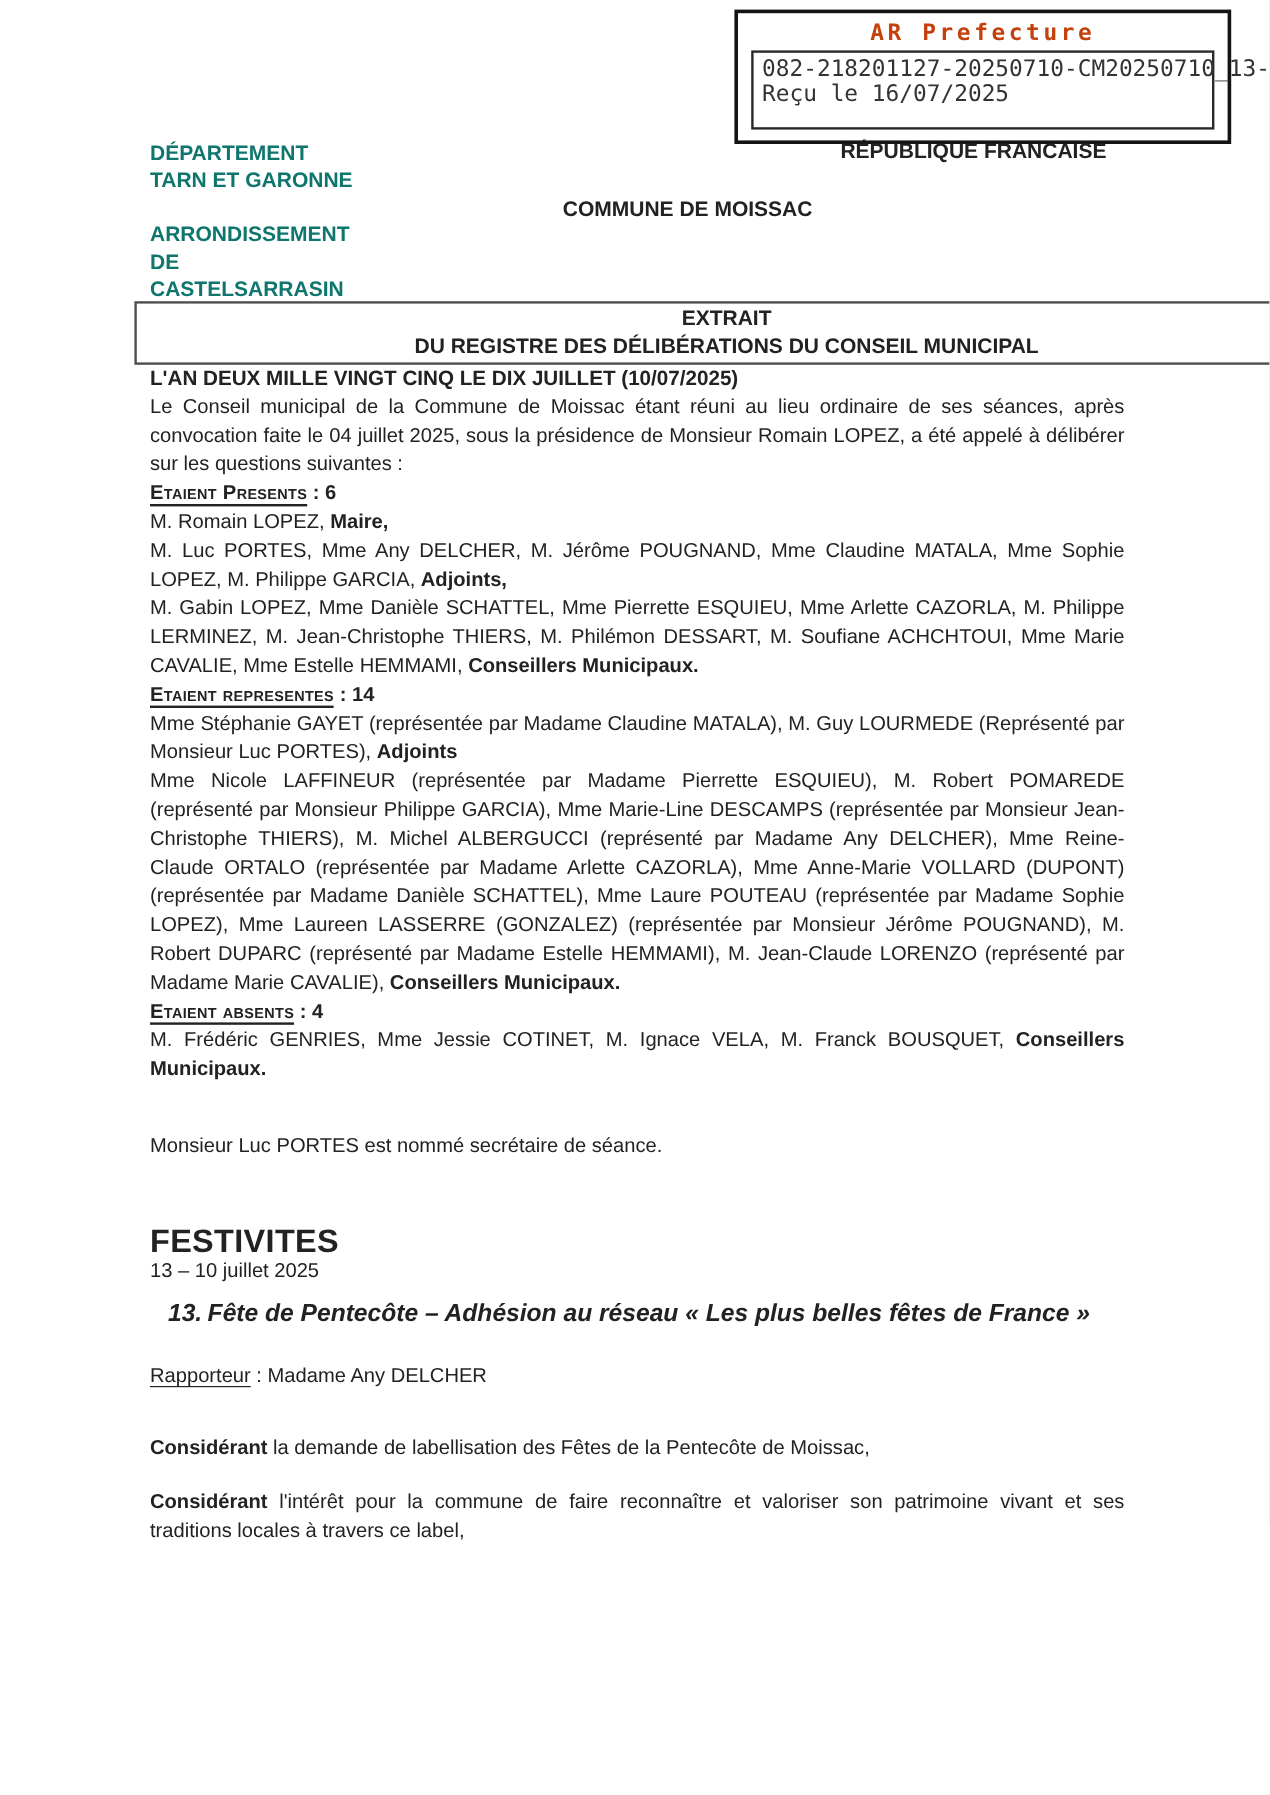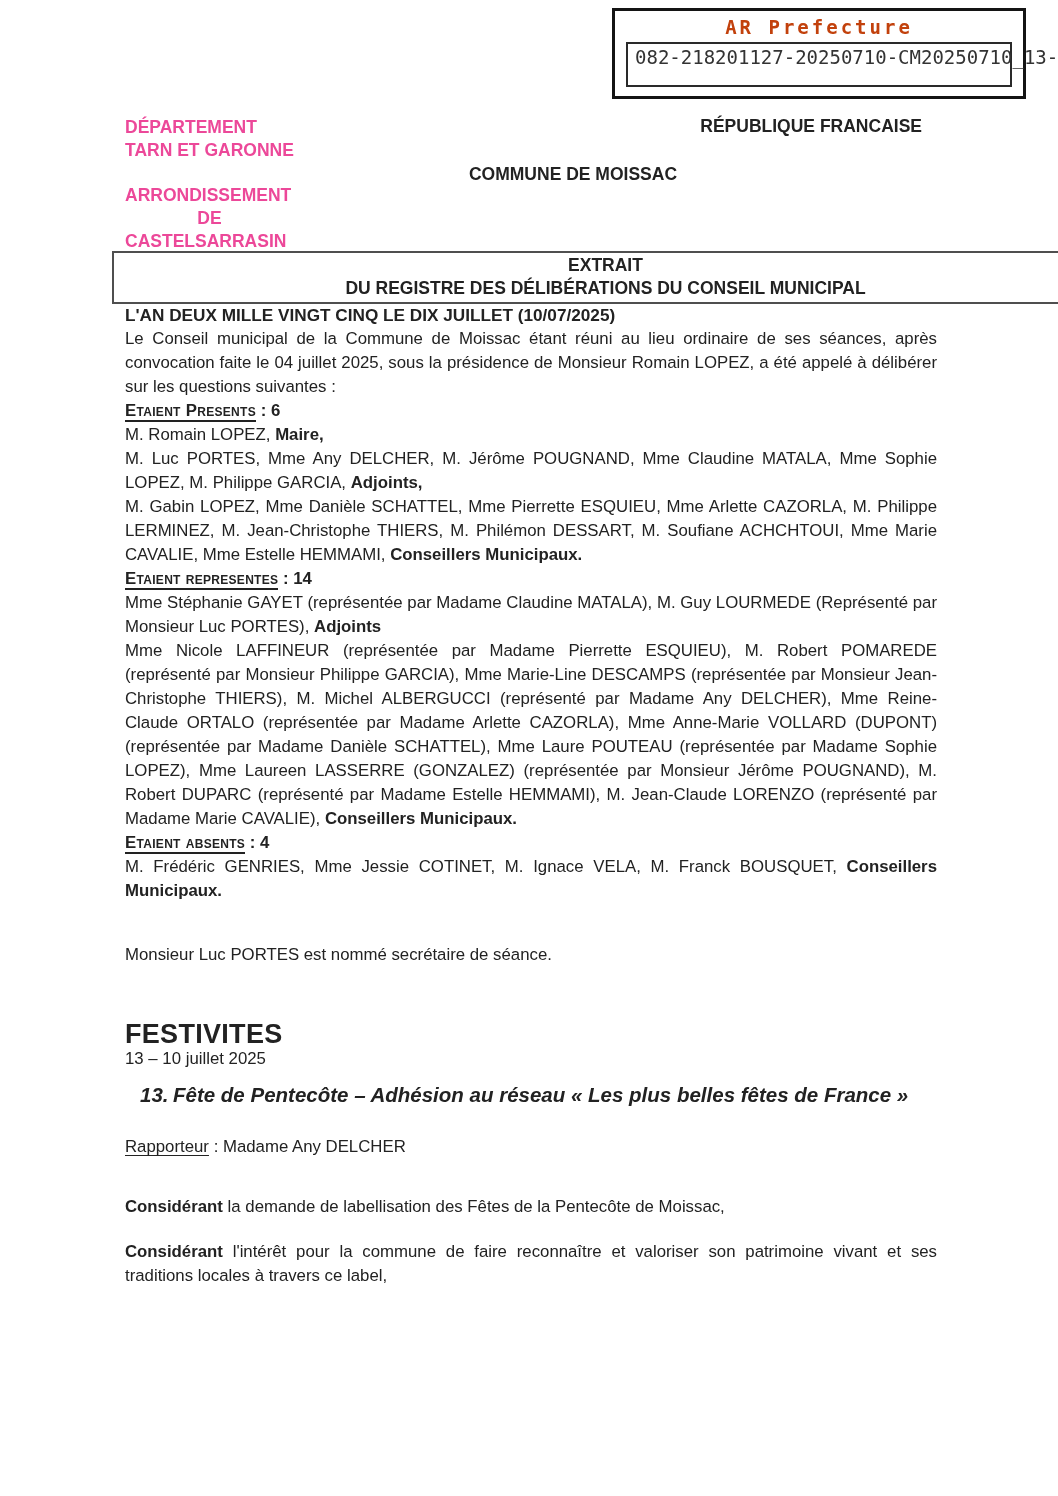--- a/index.html
+++ b/index.html
@@ -41,23 +41,23 @@
     white-space: nowrap;
   }
 
   
   .hdr-left {
     position: absolute;
     left: 125px; top: 116px;
     font-weight: bold;
     font-size: 17.5px;
     line-height: 23px;
-    color: #ec4899;
-  }
-  .hdr-left .centered { text-align: center; }
+    color: #0f766e;
+  }
+  .hdr-left .centered { text-align: left; }
   .hdr-gap { height: 22px; }
   .hdr-right {
     position: absolute;
     left: 0; top: 116px;
     width: 922px;
     text-align: right;
     font-weight: bold;
     font-size: 17.5px;
     color: #222;
   }
@@ -142,20 +142,21 @@
 </style>
 </head>
 <body>
 
 <div class="page">
 
   <div class="stamp">
     <div class="stamp-title">AR Prefecture</div>
     <div class="stamp-inner">
       <div>082-218201127-20250710-CM20250710_13-DE</div>
+      <div>Reçu le 16/07/2025</div>
     </div>
   </div>
 
   <div class="hdr-left">
     <div>DÉPARTEMENT</div>
     <div>TARN ET GARONNE</div>
     <div class="hdr-gap"></div>
     <div>ARRONDISSEMENT</div>
     <div class="centered">DE</div>
     <div>CASTELSARRASIN</div>

